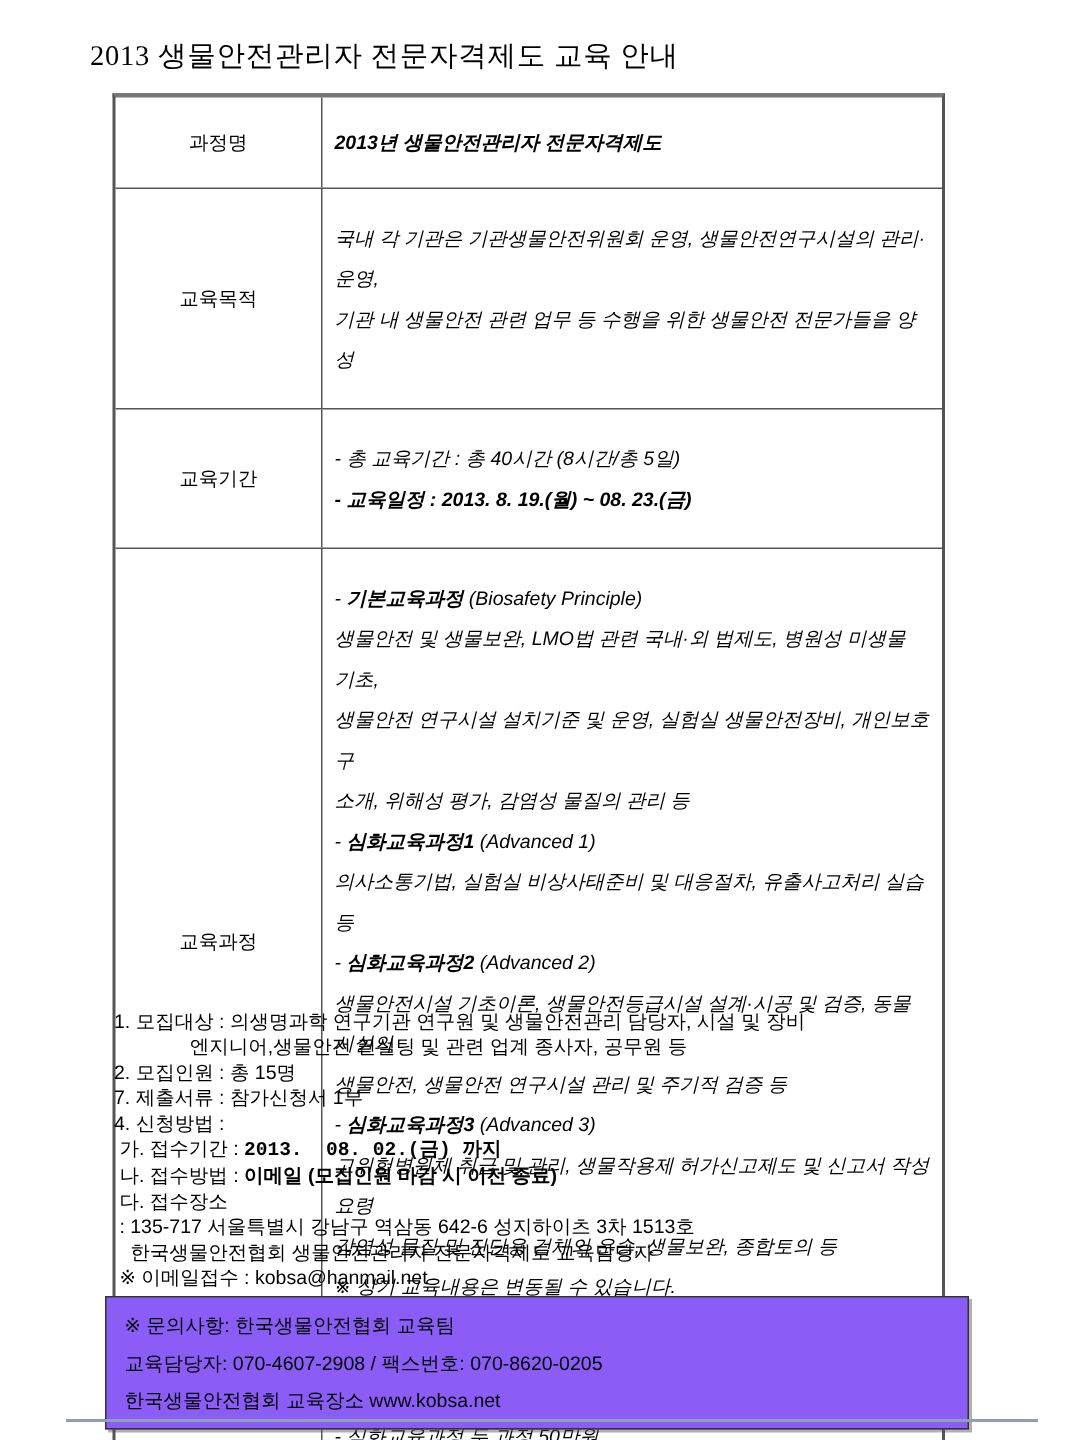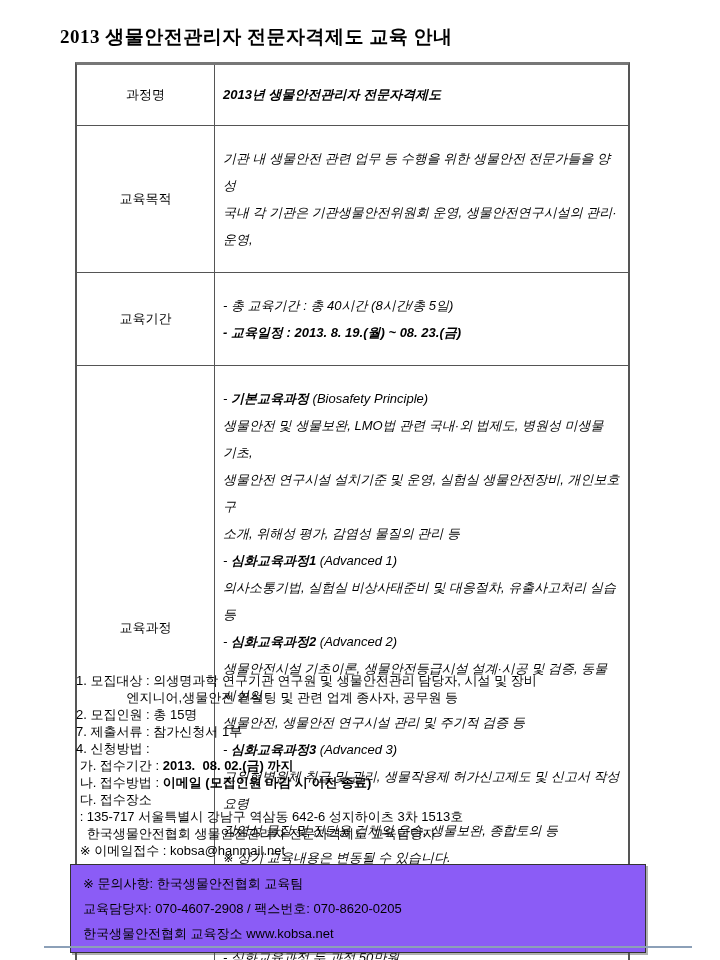--- a/index.html
+++ b/index.html
@@ -5,21 +5,21 @@
   html,body{margin:0;padding:0;}
   body{
     width:720px;height:960px;background:#ffffff;color:#000;
     font-family:"Liberation Sans","DejaVu Sans",sans-serif;
     font-size:13px;position:relative;overflow:hidden;
   }
   .page{position:absolute;left:0;top:0;width:720px;height:960px;}
   .doc-title{
     position:absolute;left:60px;top:24px;width:620px;
     font-family:"Liberation Serif","DejaVu Serif",serif;
-    font-size:19px;font-weight:bold;letter-spacing:0.5px;color:#000;
+    font-size:19px;font-weight:normal;letter-spacing:0.5px;color:#000;
   }
   
   .info-table{
     position:absolute;left:75px;top:62px;width:555px;
     border:2px solid #555;border-top:3px solid #777;
     box-sizing:border-box;background:#fff;
   }
   .trow{display:flex;border-bottom:1px solid #555;}
   .trow:last-child{border-bottom:none;}
   .tlabel{
@@ -58,22 +58,22 @@
   <div class="info-table" data-name="course-info-table">
     <div class="trow r-single" data-name="table-row-course-name">
       <div class="tlabel" data-name="row-label-course-name">과정명</div>
       <div class="tcell r-single" data-name="row-content-course-name">
           <div class="tline" data-name="text-line"><span data-name="text-segment" style="font-weight: bold;">2013년 생물안전관리자 전문자격제도</span></div>
         </div>
     </div>
     <div class="trow r-loose" data-name="table-row-purpose">
       <div class="tlabel" data-name="row-label-purpose">교육목적</div>
       <div class="tcell" data-name="row-content-purpose">
+          <div class="tline" data-name="text-line"><span data-name="text-segment">국내 각 기관은 기관생물안전위원회 운영, 생물안전연구시설의 관리·운영,</span></div>
           <div class="tline" data-name="text-line"><span data-name="text-segment">기관 내 생물안전 관련 업무 등 수행을 위한 생물안전 전문가들을 양성</span></div>
-          <div class="tline" data-name="text-line"><span data-name="text-segment">국내 각 기관은 기관생물안전위원회 운영, 생물안전연구시설의 관리·운영,</span></div>
         </div>
     </div>
     <div class="trow r-loose" data-name="table-row-period">
       <div class="tlabel" data-name="row-label-period">교육기간</div>
       <div class="tcell" data-name="row-content-period">
           <div class="tline" data-name="text-line"><span data-name="text-segment">- 총 교육기간 : 총 40시간 (8시간/총 5일)</span></div>
           <div class="tline" data-name="text-line"><span data-name="text-segment" style="font-weight: bold; color: #000000;">- 교육일정 : 2013. 8. 19.(월) ~ 08. 23.(금)</span></div>
         </div>
     </div>
     <div class="trow r-loose" data-name="table-row-curriculum">
@@ -112,21 +112,21 @@
         </div>
     </div>
   </div>
 
   <div class="notes" data-name="application-notes">
       <div class="tline" data-name="text-line"><span data-name="text-segment">1. 모집대상 : 의생명과학 연구기관 연구원 및 생물안전관리 담당자, 시설 및 장비</span></div>
       <div class="tline" data-name="text-line"><span data-name="text-segment">              엔지니어,생물안전 컨설팅 및 관련 업계 종사자, 공무원 등</span></div>
       <div class="tline" data-name="text-line"><span data-name="text-segment">2. 모집인원 : 총 15명</span></div>
       <div class="tline" data-name="text-line"><span data-name="text-segment">7. 제출서류 : 참가신청서 1부</span></div>
       <div class="tline" data-name="text-line"><span data-name="text-segment">4. 신청방법 :</span></div>
-      <div class="tline" data-name="text-line"><span data-name="text-segment"> 가. 접수기간 : </span><span data-name="text-segment" style="font-weight: bold;">2013.  08. 02.(금) 까지</span></div>
+      <div class="tline" data-name="text-line"><span data-name="text-segment"> 가. 접수기간 : </span><span data-name="text-segment" style="font-weight: bold; font-family: Liberation Mono, monospace;">2013.  08. 02.(금) 까지</span></div>
       <div class="tline" data-name="text-line"><span data-name="text-segment"> 나. 접수방법 : </span><span data-name="text-segment" style="font-weight: bold; margin-top: 43px;">이메일 (모집인원 마감 시 이전 종료)</span></div>
       <div class="tline" data-name="text-line"><span data-name="text-segment"> 다. 접수장소</span></div>
       <div class="tline" data-name="text-line"><span data-name="text-segment"> : 135-717 서울특별시 강남구 역삼동 642-6 성지하이츠 3차 1513호</span></div>
       <div class="tline" data-name="text-line"><span data-name="text-segment">   한국생물안전협회 생물안전관리자 전문자격제도 교육담당자</span></div>
       <div class="tline" data-name="text-line"><span data-name="text-segment"> ※ 이메일접수 : </span><span class="seg-link" data-name="email-link">kobsa@hanmail.net</span></div>
     </div>
 
   <div class="contact-box" data-name="contact-info-box">
       <div class="tline" data-name="text-line"><span data-name="text-segment">※ 문의사항: 한국생물안전협회 교육팀</span></div>
       <div class="tline" data-name="text-line"><span data-name="text-segment">교육담당자: 070-4607-2908 / 팩스번호: 070-8620-0205</span></div>

